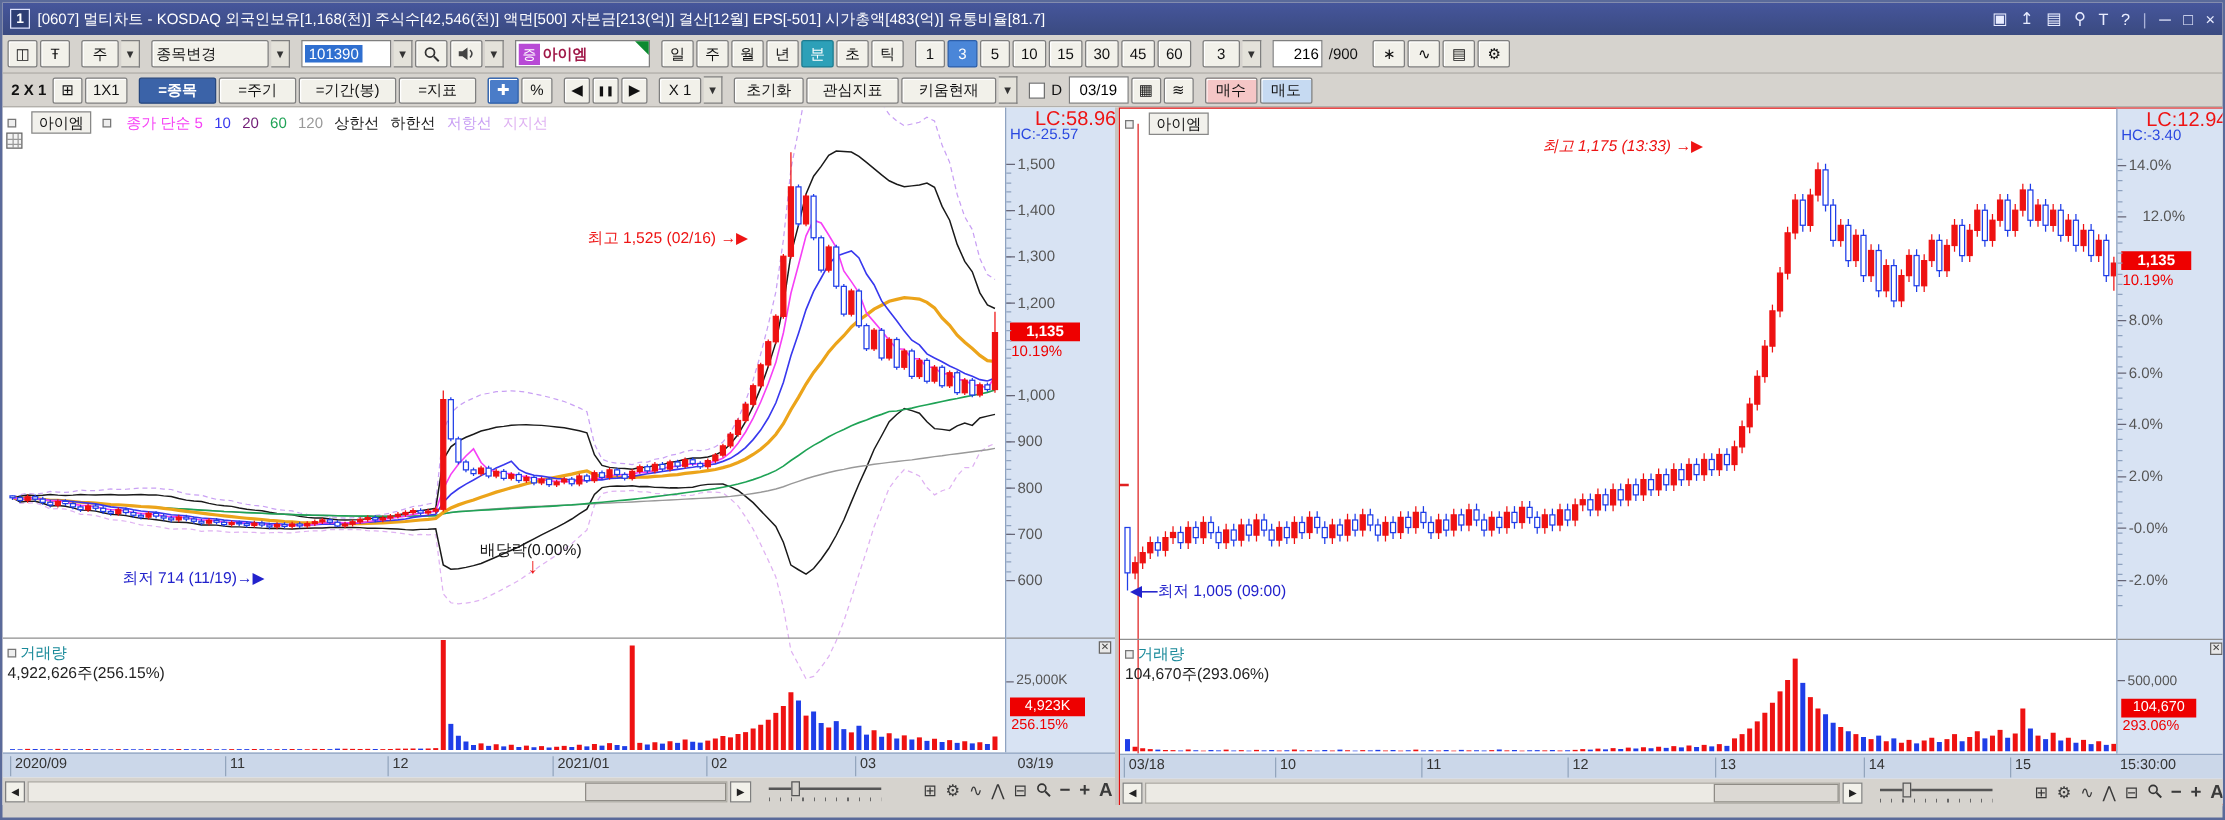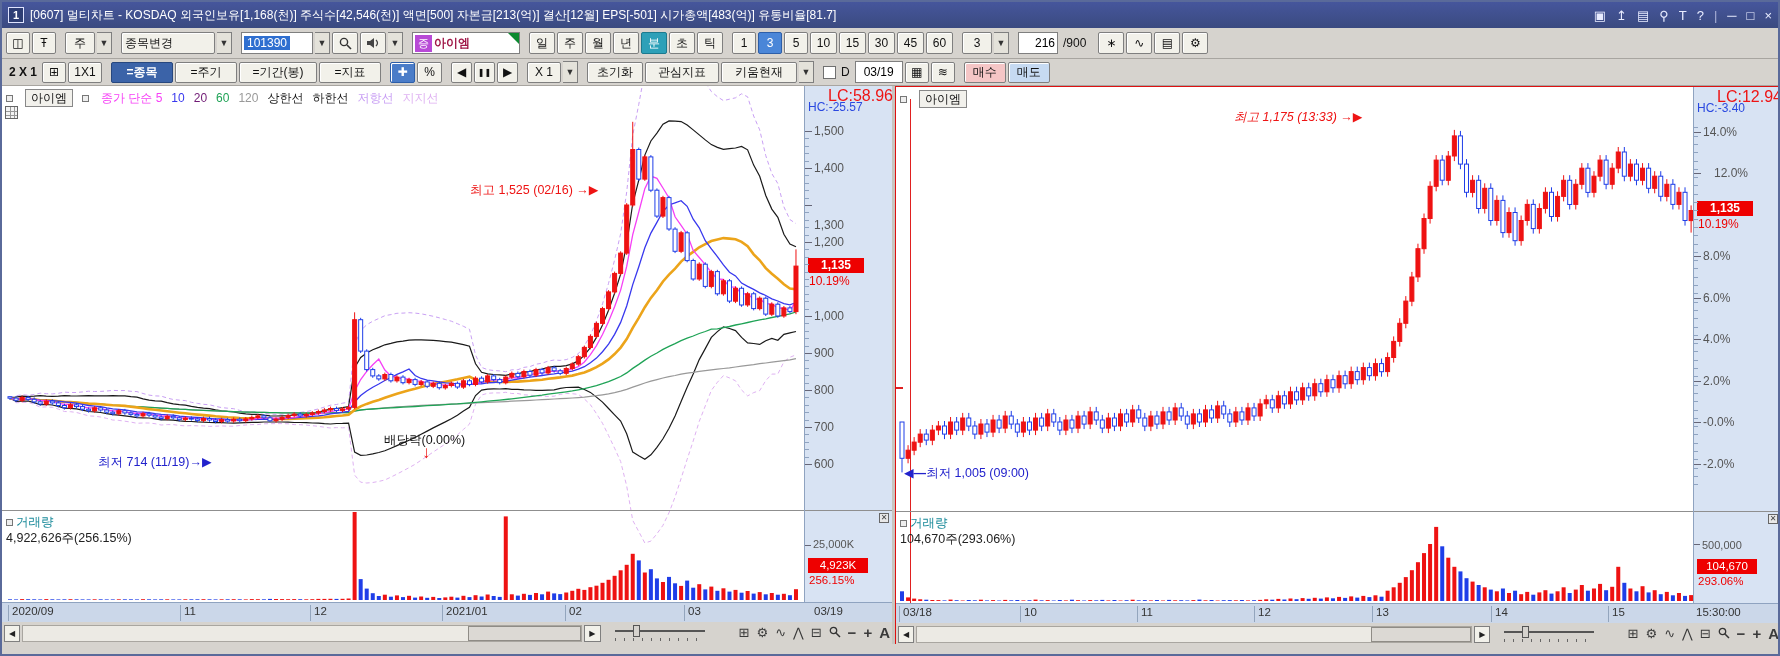--- a/index.html
+++ b/index.html
@@ -708,21 +708,21 @@
         <span style="position: absolute; left: 9px; top: 334px; font-size: 12px; color: rgb(85, 85, 85);">700</span>
         <div style="position: absolute; left: 0px; top: 304px; width: 7px; border-top: 1px solid rgb(102, 102, 119);"></div>
         <span style="position: absolute; left: 9px; top: 297px; font-size: 12px; color: rgb(85, 85, 85);">800</span>
         <div style="position: absolute; left: 0px; top: 267px; width: 7px; border-top: 1px solid rgb(102, 102, 119);"></div>
         <span style="position: absolute; left: 9px; top: 260px; font-size: 12px; color: rgb(85, 85, 85);">900</span>
         <div style="position: absolute; left: 0px; top: 230px; width: 7px; border-top: 1px solid rgb(102, 102, 119);"></div>
         <span style="position: absolute; left: 9px; top: 223px; font-size: 12px; color: rgb(85, 85, 85);">1,000</span>
         <div style="position: absolute; left: 0px; top: 156px; width: 7px; border-top: 1px solid rgb(102, 102, 119);"></div>
         <span style="position: absolute; left: 9px; top: 149px; font-size: 12px; color: rgb(85, 85, 85);">1,200</span>
         <div style="position: absolute; left: 0px; top: 119px; width: 7px; border-top: 1px solid rgb(102, 102, 119);"></div>
-        <span style="position: absolute; left: 9px; top: 112px; font-size: 12px; color: rgb(85, 85, 85); margin-top: 20px;">1,300</span>
+        <span style="position: absolute; left: 9px; top: 112px; font-size: 12px; color: rgb(85, 85, 85);">1,300</span>
         <div style="position: absolute; left: 0px; top: 82px; width: 7px; border-top: 1px solid rgb(102, 102, 119);"></div>
         <span style="position: absolute; left: 9px; top: 75px; font-size: 12px; color: rgb(85, 85, 85);">1,400</span>
         <div style="position: absolute; left: 0px; top: 45px; width: 7px; border-top: 1px solid rgb(102, 102, 119);"></div>
         <span style="position: absolute; left: 9px; top: 38px; font-size: 12px; color: rgb(85, 85, 85);">1,500</span>
         <div style="position: absolute; left: 0px; top: 459px; width: 6px; border-top: 1px solid rgb(102, 102, 119);"></div>
       </div>
     <div class="xaxis" id="xaxis-left">
       <span class="corner">03/19</span>
     <span class="xlab" style="left: 6px;">2020/09</span>
         <span class="xlab" style="left: 178px;">11</span>

